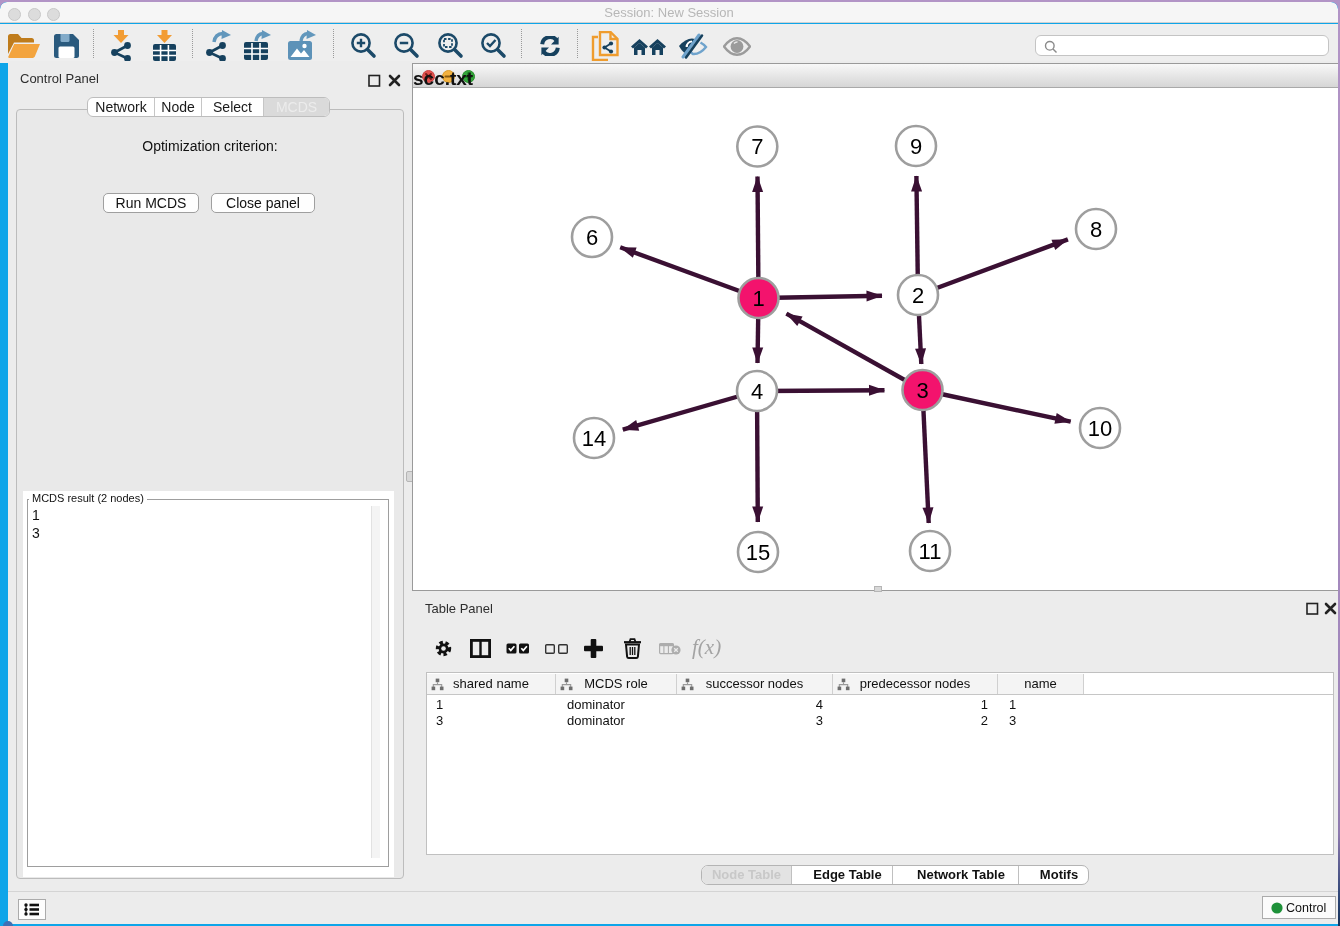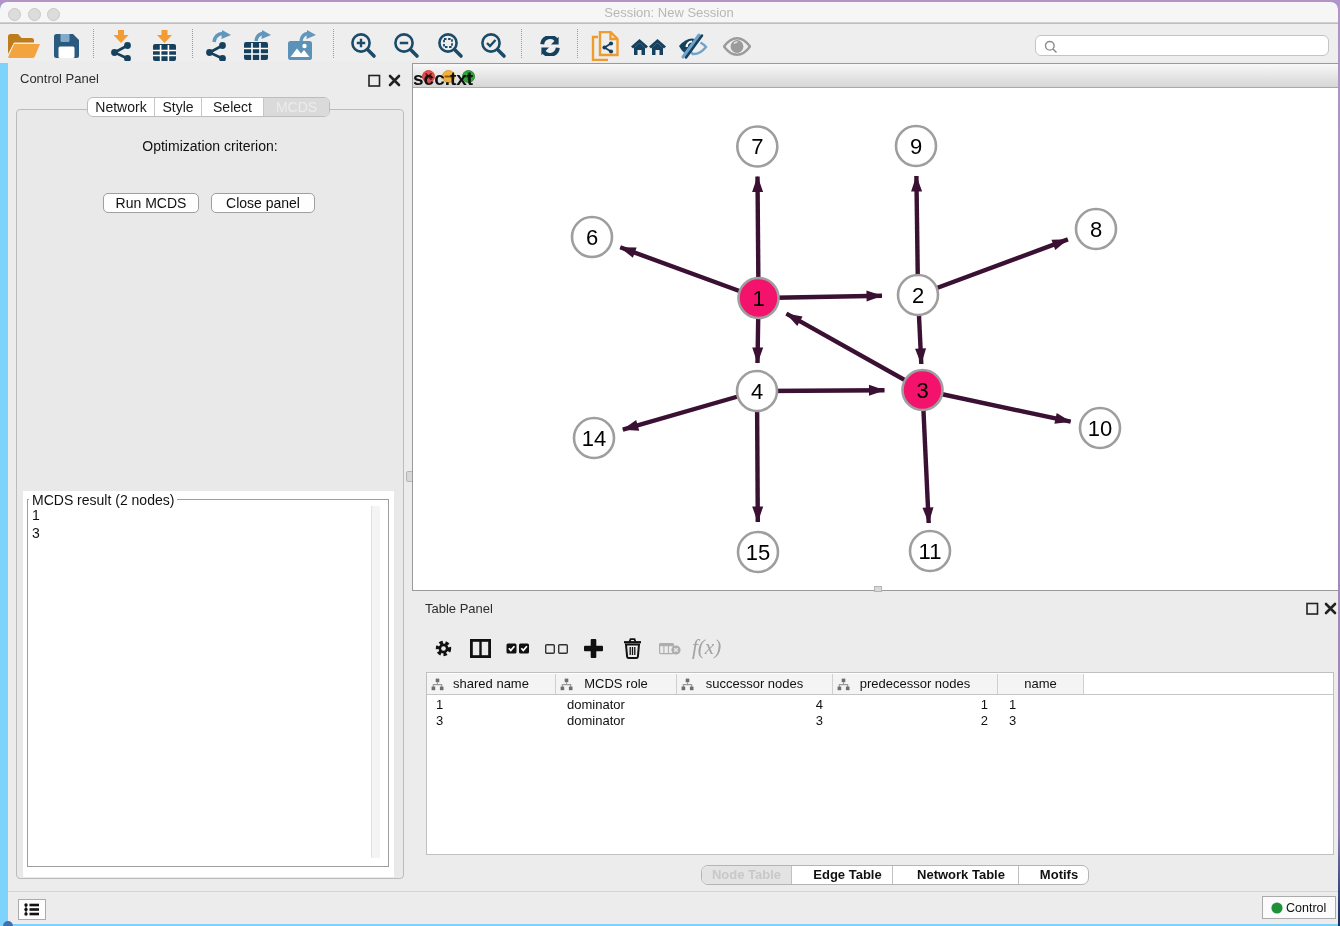--- a/index.html
+++ b/index.html
@@ -1,21 +1,21 @@
 <!DOCTYPE html>
 <html><head>
 <meta charset="utf-8">
 <style>
 * { margin:0; padding:0; box-sizing:border-box; }
 html,body { width:1340px; height:926px; overflow:hidden; }
 body { font-family:"Liberation Sans", sans-serif; position:relative;
   background:linear-gradient(180deg,#b294c6 0%,#aa8dc1 45%,#9e85ba 80%,#8d79ae 90%,#2c4474 97%,#16335c 100%); }
 .abs { position:absolute; }
 #app { position:absolute; left:0; top:2px; width:1338px; height:924px;
-  border-radius:7px 7px 0 0; background:#7dd3fc; overflow:hidden;padding-left:20px; }
+  border-radius:7px 7px 0 0; background:#0ea5e9; overflow:hidden;padding-left:20px; }
 #titlebar { position:absolute; left:0; top:0; width:1338px; height:21px;
   background:#f6f6f6; border-bottom:1px solid #d1d1d1; border-radius:7px 7px 0 0; }
 .tl { position:absolute; top:6px; width:13px; height:13px; border-radius:50%;
   background:#dcdcdc; border:1px solid #c8c8c8; }
 #title-text { position:absolute; top:3px; left:0; width:100%; text-align:center;
   font-size:13px; color:#b7b7b7; }
 #toolbar { position:absolute; left:0; top:22px; width:1338px; height:39px; background:#eeeeee; }
 .tsep { position:absolute; top:5px; height:29px; width:0; border-left:1px dotted #9a9a9a; }
 #searchbox { position:absolute; left:1035px; top:11px; width:294px; height:21px;
   background:#fff; border:1px solid #c4c4c4; border-radius:6px; }
@@ -217,33 +217,33 @@
         <circle cx="5.8" cy="5.8" r="4.3" fill="none" stroke="#8a8a8a" stroke-width="1.4"></circle>
         <path d="M9 9 L12.5 12.5" stroke="#8a8a8a" stroke-width="1.4"></path>
       </svg>
     </div>
   </div>
   <div id="main">
     <div id="cp-title">Control Panel</div>
     <div id="cp-panel"></div>
     <div id="cp-tabs">
       <div class="cptab" style="width:67px;">Network</div>
-      <div class="cptab" style="width:47px;">Style</div>
+      <div class="cptab" style="width:47px;">Node</div>
       <div class="cptab" style="width:62px;">Select</div>
       <div class="cptab" style="width:65px;border-right:none;background:#dadada;color:#ececec;border-radius:0 5px 5px 0;">MCDS</div>
     </div>
     <svg class="abs" style="left:358px;top:13px;" width="36" height="14" viewBox="0 0 36 14">
       <rect x="3" y="1.5" width="10.5" height="10.5" fill="none" stroke="#222" stroke-width="1.6"></rect>
       <path d="M24 2 L33 11 M33 2 L24 11" stroke="#222" stroke-width="2.6" stroke-linecap="round"></path>
     </svg>
     <div class="abs" style="left:8px;top:77px;width:388px;text-align:center;font-size:14px;color:#111;">Optimization criterion:</div>
     <div class="abs cbtn" style="left:95px;top:132px;width:96px;">Run MCDS</div>
     <div class="abs cbtn" style="left:203px;top:132px;width:104px;">Close panel</div>
     <div id="cp-white">
-      <div id="fieldset-legend" class="abs" style="left:6px;top:1px;font-size:14px;color:#111;background:#fff;padding:0 3px;z-index:3;">MCDS result (2 nodes)</div>
+      <div id="fieldset-legend" class="abs" style="left:6px;top:1px;font-size:11px;color:#111;background:#fff;padding:0 3px;z-index:3;">MCDS result (2 nodes)</div>
       <div id="fieldset" class="abs"></div>
       <div class="abs" style="left:9px;top:15px;font-size:14px;color:#111;line-height:18px;">1<br>3</div>
       <div id="ta-sb"></div>
     </div>
     <div class="abs" style="left:398px;top:410px;width:8px;height:11px;background:#d8d8d8;border:1px solid #b5b5b5;border-radius:2px;"></div>
 
     <div class="abs" style="left:405px;top:2px;width:5px;height:3px;background:#4273b4;"></div>
     <div id="netwin">
       <div id="nettitle">
         <div class="mbtn" style="left:9px;background:#e2514d;border:1px solid #c44;">

